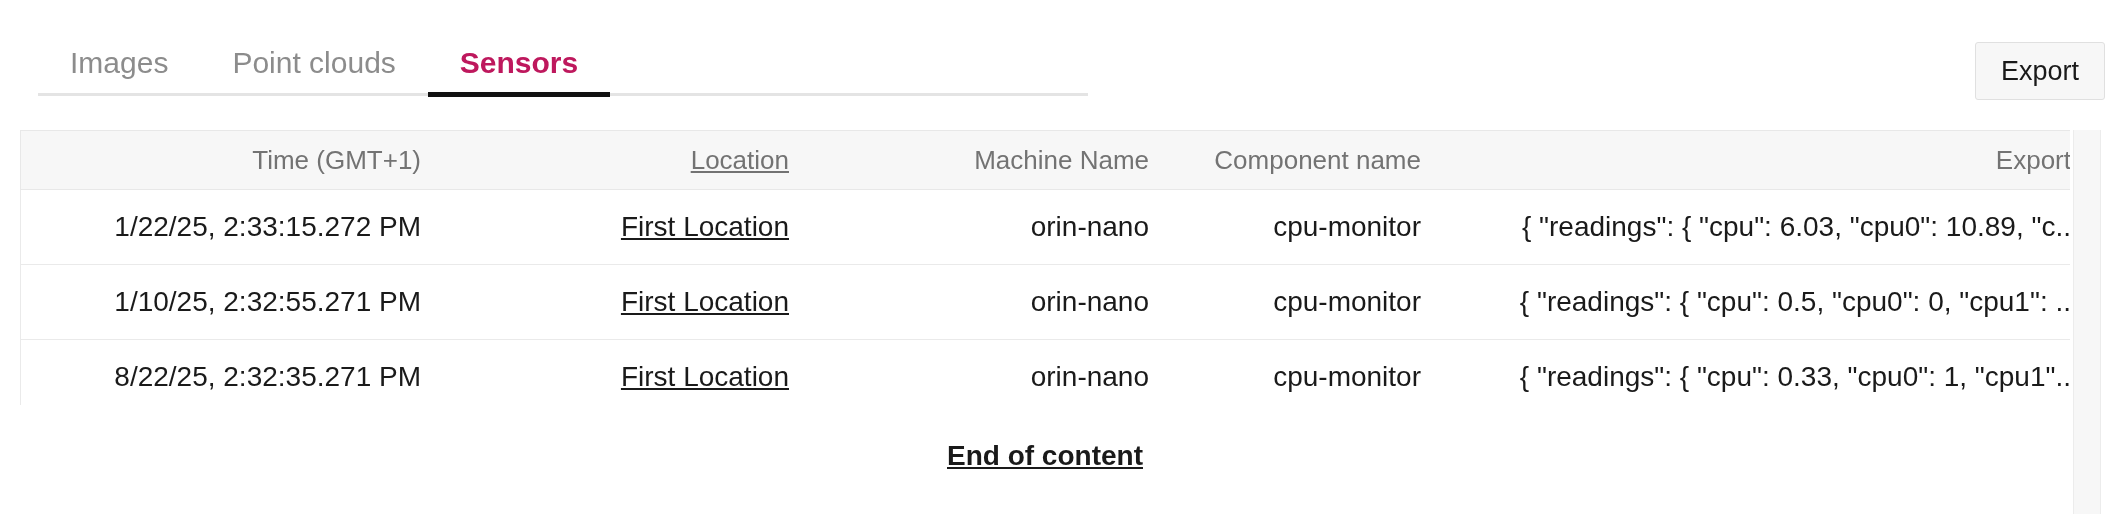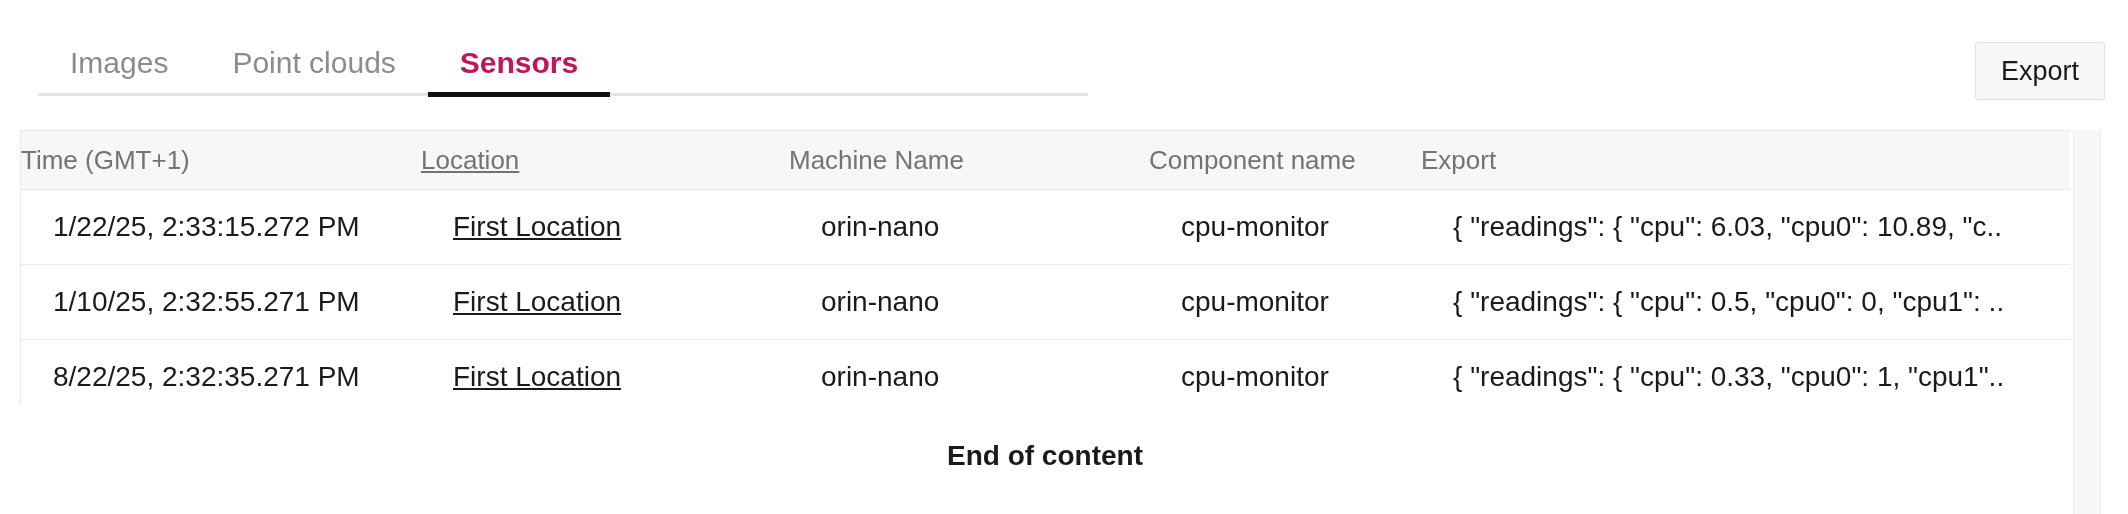--- a/index.html
+++ b/index.html
@@ -99,21 +99,21 @@
     height: 275px;
     overflow: hidden;
   }
   .stable {
     width: 2050px;
     border-collapse: collapse;
     table-layout: fixed;
     font-size: 27px;
   }
   .stable th, .stable td {
-    text-align: left;
+    text-align: right;
     padding: 0;
     vertical-align: middle;
     white-space: nowrap;
     overflow: hidden;
     text-overflow: clip;
   }
   .stable thead th {
     height: 58px;
     background: #f7f7f7;
     border: 1px solid #e8e8e8;
@@ -166,20 +166,21 @@
   
   .end-of-content {
     position: absolute;
     left: 20px;
     top: 440px;
     width: 2050px;
     text-align: center;
     font-size: 28px;
     font-weight: 700;
     color: #1a1a1a;
+    text-decoration: underline;
   }
 </style>
 </head>
 <body>
 
 <div class="tabbar">
   <div class="tabs-underline"></div>
   <div class="tabs">
     <button class="tab">Images</button>
     <button class="tab">Point clouds</button>

